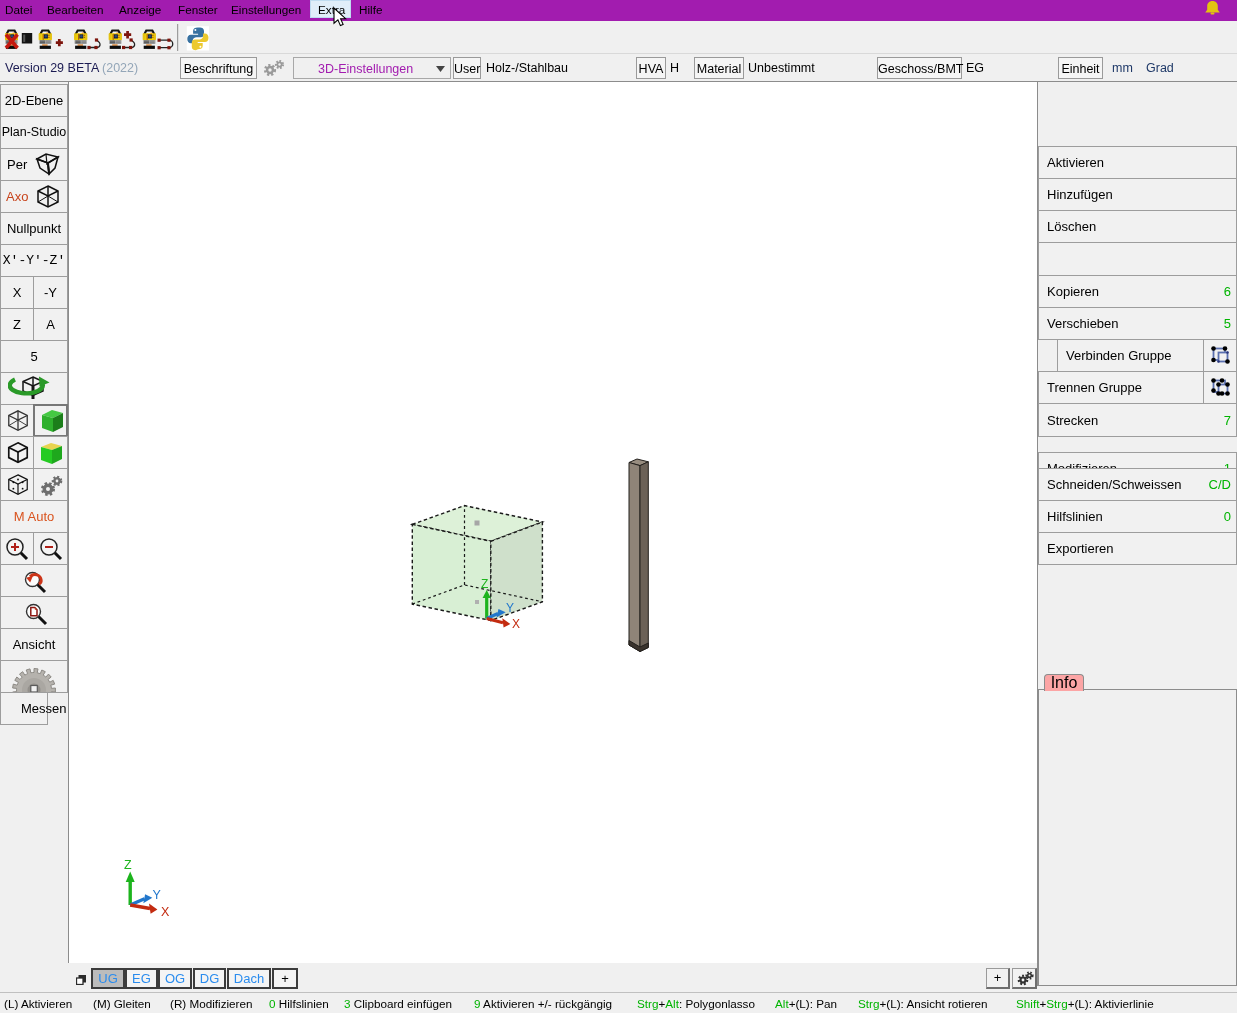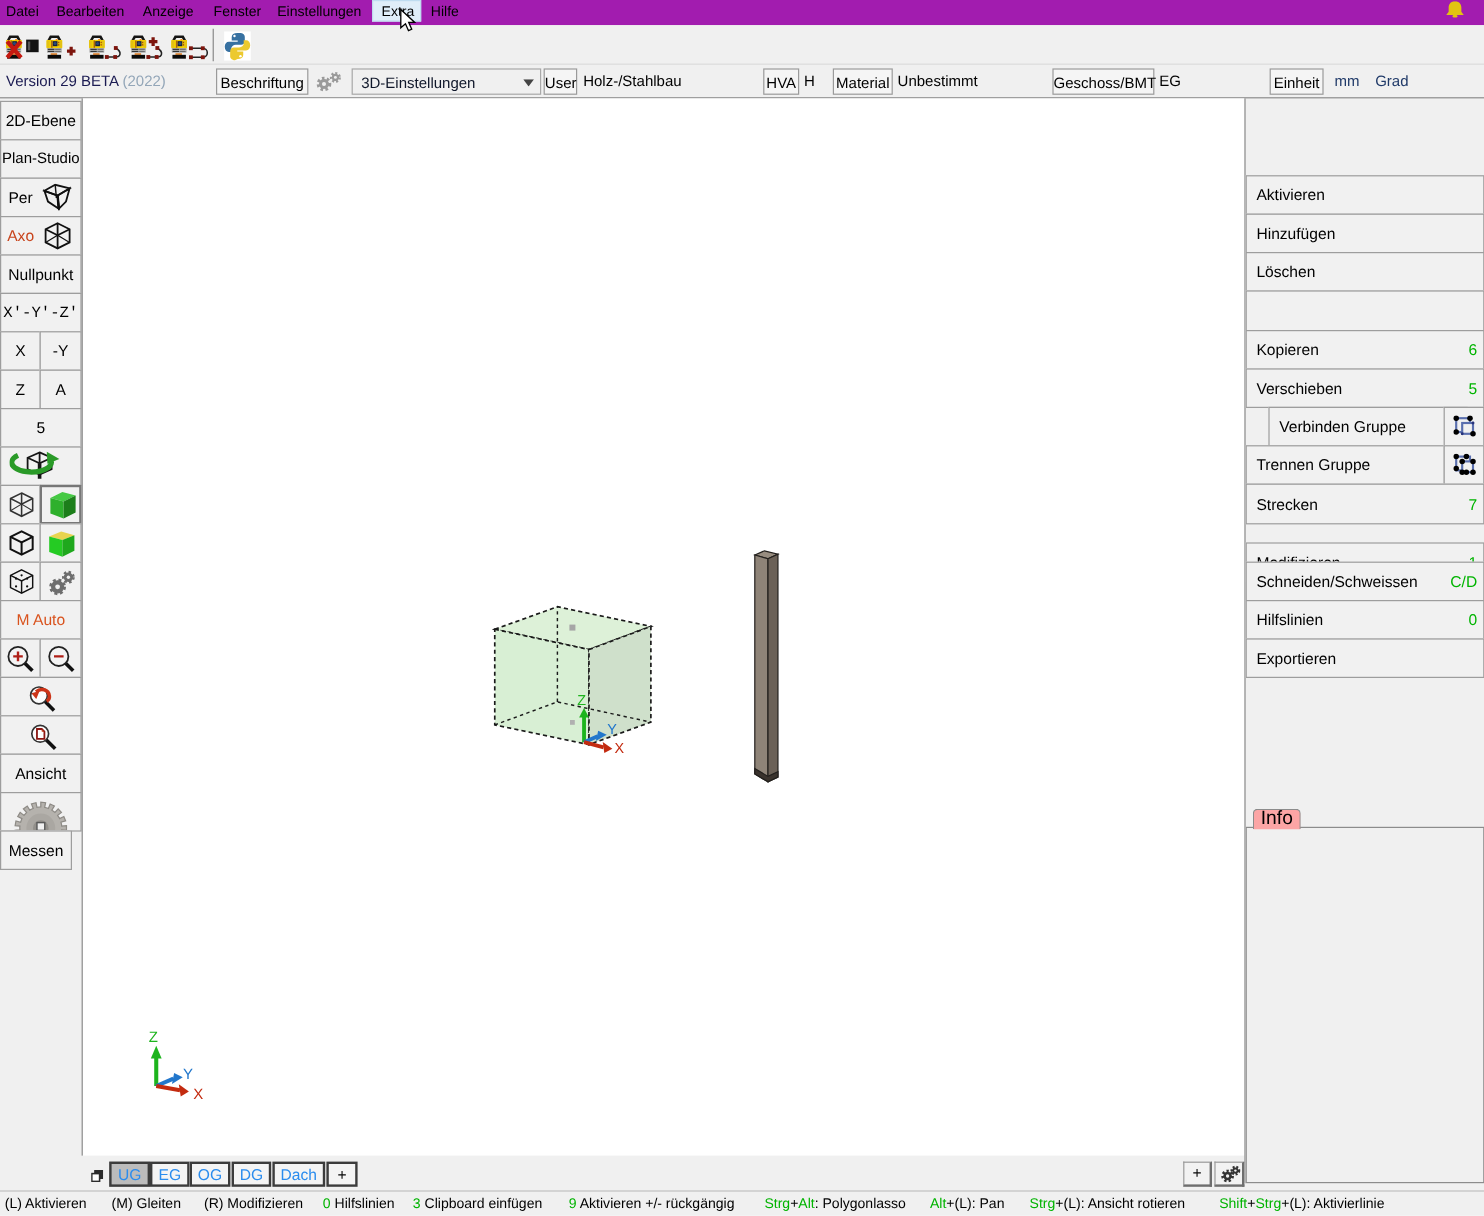--- a/index.html
+++ b/index.html
@@ -124,21 +124,21 @@
   <svg class="abs" style="left:262px;top:5px;" width="25" height="18" viewBox="0 0 25 18">
     <g>
       <circle cx="8" cy="11" r="4.6" fill="none" stroke="#9a9a9a" stroke-width="3" stroke-dasharray="2 1.9"></circle>
       <circle cx="8" cy="11" r="4.2" fill="#9a9a9a"></circle>
       <circle cx="8" cy="11" r="1.7" fill="#f0f0f0"></circle>
       <circle cx="17.5" cy="5.5" r="3.4" fill="none" stroke="#9a9a9a" stroke-width="2.4" stroke-dasharray="1.6 1.5"></circle>
       <circle cx="17.5" cy="5.5" r="3" fill="#9a9a9a"></circle>
       <circle cx="17.5" cy="5.5" r="1.2" fill="#f0f0f0"></circle>
     </g>
   </svg>
-  <div class="lbl" style="left:293px;width:158px;background:#f0f0f0;border:1px solid #a8a8a8;box-sizing:border-box;color:#0f172a;padding-left:7px;">3D-Einstellungen
+  <div class="lbl" style="left:293px;width:158px;background:#f0f0f0;border:1px solid #a8a8a8;box-sizing:border-box;color:#a21caf;padding-left:24px;">3D-Einstellungen
     <svg class="abs" style="right:5px;top:8px;" width="9" height="6" viewBox="0 0 9 6">
         <polygon points="0,0 9,0 4.5,6" fill="#444"></polygon>
       </svg>
   </div>
   <div class="btn" style="left:453px;width:28px;">User</div>
   <div class="lbl" style="left:486px;">Holz-/Stahlbau</div>
   <div class="btn" style="left:636px;width:30px;">HVA</div>
   <div class="lbl" style="left:670px;">H</div>
   <div class="btn" style="left:694px;width:50px;">Material</div>
   <div class="lbl" style="left:748px;">Unbestimmt</div>
@@ -290,21 +290,21 @@
   </div>
   <div class="sbtn" style="left:0;top:628px;width:68px;height:33px;line-height:31px;">Ansicht</div>
   <div class="sbtn" style="left:0;top:660px;width:68px;height:33px;overflow:hidden;">
     <svg class="abs" style="left:9px;top:2px;" width="48" height="29" viewBox="0 0 48 29">
       <polygon points="41.3,24.1 41.4,25.4 45.4,25.0 45.4,29.0 41.4,28.6 41.1,30.6 40.8,31.8 44.7,32.9 43.2,36.6 39.7,34.8 38.7,36.5 38.0,37.5 41.2,40.0 38.5,42.9 35.8,39.9 34.3,41.2 33.2,41.9 35.3,45.3 31.8,47.0 30.3,43.3 28.5,43.9 27.2,44.2 28.0,48.1 24.0,48.5 24.0,44.5 22.0,44.4 20.8,44.2 20.0,48.1 16.2,47.0 17.7,43.3 15.9,42.5 14.8,41.9 12.7,45.3 9.5,42.9 12.2,39.9 10.8,38.5 10.0,37.5 6.8,40.0 4.8,36.6 8.3,34.8 7.6,33.0 7.2,31.8 3.3,32.9 2.6,29.0 6.6,28.6 6.5,26.7 6.6,25.4 2.6,25.0 3.3,21.1 7.2,22.2 7.8,20.4 8.3,19.2 4.8,17.4 6.8,14.0 10.0,16.5 11.3,15.0 12.2,14.1 9.5,11.1 12.7,8.7 14.8,12.1 16.5,11.2 17.7,10.7 16.2,7.0 20.0,5.9 20.8,9.8 22.7,9.5 24.0,9.5 24.0,5.5 28.0,5.9 27.2,9.8 29.1,10.3 30.3,10.7 31.8,7.0 35.3,8.7 33.2,12.1 34.8,13.2 35.8,14.1 38.5,11.1 41.2,14.0 38.0,16.5 39.1,18.1 39.7,19.2 43.2,17.4 44.7,21.1 40.8,22.2" fill="#b5b2ad" stroke="#8d8a85" stroke-width="1"></polygon>
       <circle cx="24" cy="27" r="12" fill="#aaa7a2"></circle>
       <circle cx="24" cy="27" r="6.5" fill="#93908b"></circle>
       <rect x="20.8" y="22.5" width="6.5" height="6.5" fill="#f1f1f1" stroke="#5a5a5a" stroke-width="1.2"></rect>
     </svg>
   </div>
-  <div class="sbtn" style="left:0;top:692px;width:60px;height:33px;line-height:31px;">Messen</div>
+  <div class="sbtn" style="left:0;top:692px;width:48px;height:33px;line-height:31px;padding-left:20px;">Messen</div>
 </div>
 
 <div id="canvas">
 <svg width="968" height="881" viewBox="0 0 968 881" style="position:absolute;left:0;top:0;">
 
   <g stroke="#1a1a1a" stroke-width="1.4" stroke-dasharray="3.5 2.6">
     <polygon points="343.3,442.4 395.5,423.6 473.4,440 421.8,459.3" fill="#ddf1d8"></polygon>
     <polygon points="343.3,442.4 421.8,459.3 421.8,538.5 343.3,522.1" fill="#d8efd4"></polygon>
     <polygon points="421.8,459.3 473.4,440 473.4,519.8 421.8,538.5" fill="#cfe0cb"></polygon>
     <g fill="none" stroke-width="1.2" stroke-dasharray="2.8 2.8">

